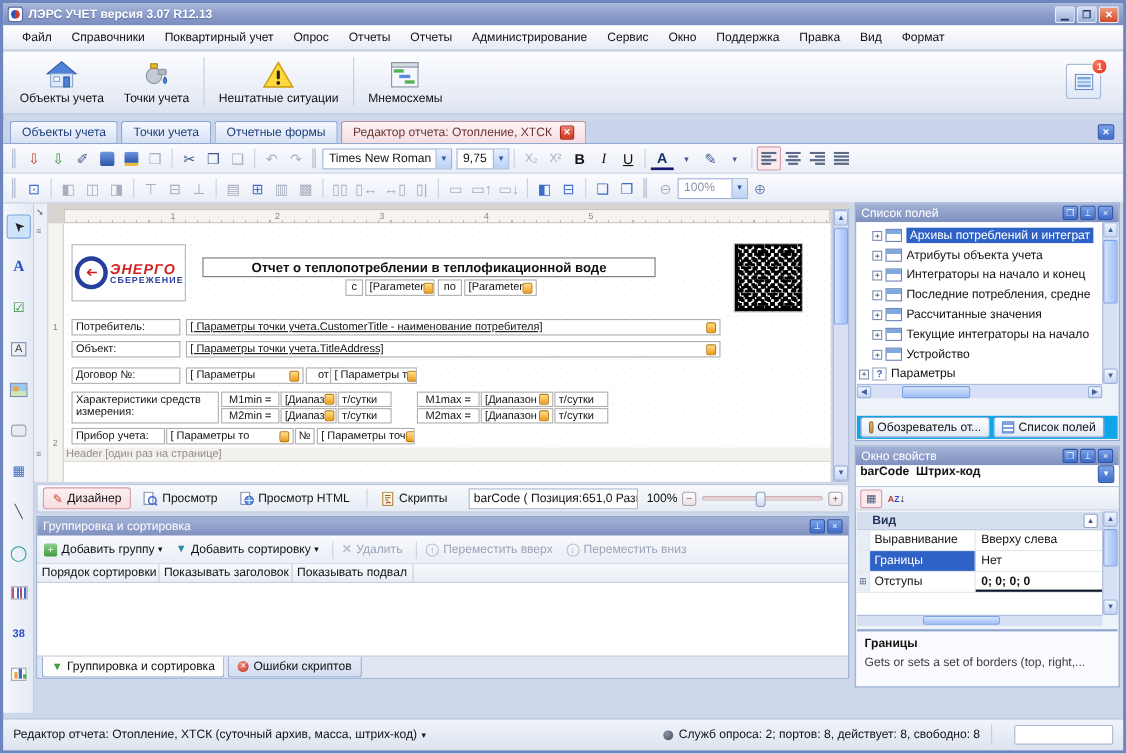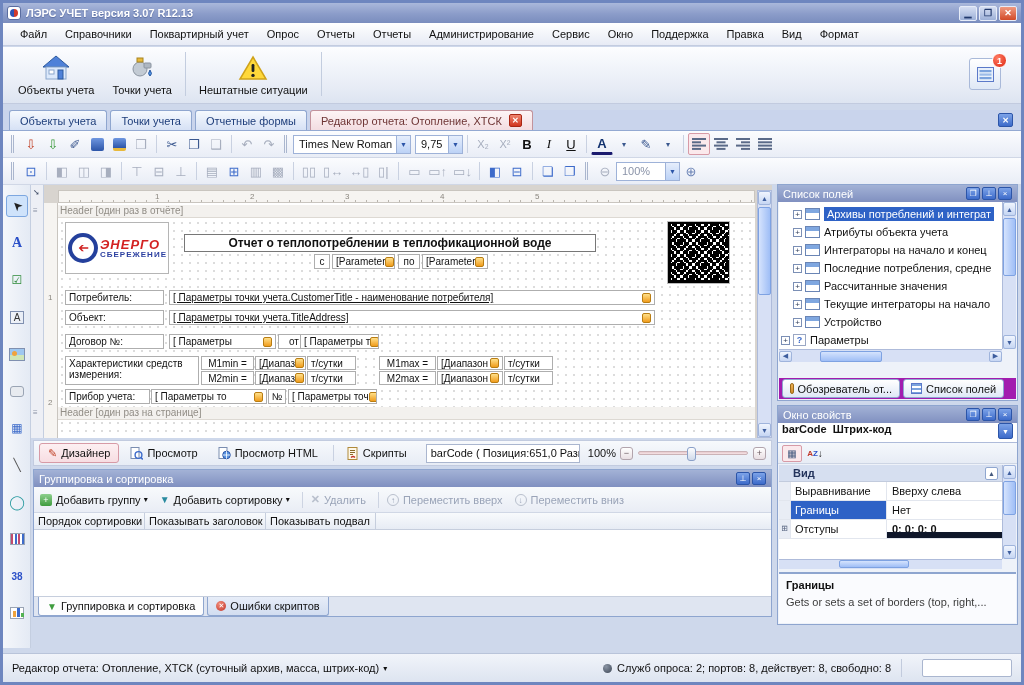--- a/index.html
+++ b/index.html
@@ -115,39 +115,39 @@
   
   .tree{position:absolute;left:1px;right:15px;top:17px;height:147px;background:#fff;overflow:hidden;padding-top:3px}
   .trow{height:18px;display:flex;align-items:center;white-space:nowrap}
   .expb{width:9px;height:9px;border:1px solid #7b8fb5;background:#fff;color:#33415e;font-size:8px;line-height:7px;text-align:center;margin-right:3px;flex:none}
   .tblico{width:15px;height:12px;border:1px solid #6a85b5;background:linear-gradient(#7fa7e0 0 4px,#fff 4px),repeating-linear-gradient(90deg,transparent 0 4px,#c4d2e8 4px 5px);margin-right:4px;flex:none}
   .qico{width:13px;height:12px;border:1px solid #9aa7c4;background:#fff;color:#3d6bca;font-size:9px;font-weight:bold;text-align:center;line-height:11px;margin-right:4px;flex:none}
   .tsel{background:#2e62c6;color:#fff;padding:1px 3px}
   .vscroll{position:absolute;top:17px;right:1px;width:14px;height:147px;background:#d7e0f5;border-left:1px solid #aebbda}
   .hscroll{position:absolute;left:1px;right:15px;height:13px;background:#d7e0f5;border-top:1px solid #aebbda;display:flex;align-items:center}
   .hthumb{height:11px;background:linear-gradient(#d5e3fd,#9fbef6);border:1px solid #7ea2e2;border-radius:2px}
-  .fltabs{position:absolute;left:1px;right:1px;bottom:1px;height:21px;background:#a21caf;display:flex;align-items:center;padding-left:3px}
+  .fltabs{position:absolute;left:1px;right:1px;bottom:1px;height:21px;background:#0ea5e9;display:flex;align-items:center;padding-left:3px}
   .fltab{display:flex;align-items:center;height:19px;padding:0 7px;border:1px solid #8fa6cf;border-radius:3px;background:linear-gradient(#ffffff,#dfe8f6);margin-right:3px;white-space:nowrap;overflow:hidden}
   .fltab .gi{margin-right:4px}
 
   
   .objrow{height:20px;background:#fff;border-bottom:1px solid #aebbda;display:flex;padding:0 4px;font-weight:bold}
   .ddbtn{margin-left:auto;width:15px;height:16px;border-radius:2px;background:linear-gradient(#7da3e8,#3d6bca);border:1px solid #2c55a8;color:#fff;font-size:7px;display:flex;align-items:center;justify-content:center}
   .ptb{height:21px;display:flex;align-items:center;padding:0 4px;background:linear-gradient(#f5f8fc,#e7ecf5);border-bottom:1px solid #cdd5e4}
   .pgb{width:20px;height:17px;display:flex;align-items:center;justify-content:center;border:1px solid transparent;border-radius:2px;font-size:10px;color:#44597e;margin-right:3px}
   .pgb.pressed{border-color:#d79aa6;background:#fbe9ec}
   .pgrid{position:absolute;left:1px;right:15px;top:59px;height:94px;background:#fff;overflow:hidden}
   .cat{height:17px;background:#d6dff0;display:flex;align-items:center;padding:0 4px 0 14px;font-weight:bold;color:#24345c;border-bottom:1px solid #c2cbdd}
   .catbtn{margin-left:auto;width:13px;height:13px;border:1px solid #8fa6cf;background:#fff;color:#44597e;font-size:7px;display:flex;align-items:center;justify-content:center;border-radius:2px}
   .pgrow{height:19px;display:flex;border-bottom:1px solid #e2e6ee}
   .pindent{width:12px;background:#e9edf5;border-right:1px solid #e2e6ee;color:#54617e;font-size:8px;text-align:center;line-height:18px}
   .plbl{width:96px;padding:3px 4px;border-right:1px solid #e2e6ee;white-space:nowrap;overflow:hidden}
   .plbl.sel{background:#2e62c6;color:#fff}
   .pval{flex:1;padding:3px 5px;white-space:nowrap;overflow:hidden}
-  .pval.bold{font-weight:bold;border-bottom:6px solid #0f172a}
+  .pval.bold{font-weight:bold;border-bottom:2px solid #0f172a}
   .pvscroll{position:absolute;top:59px;right:1px;width:14px;height:94px;background:#d7e0f5;border-left:1px solid #aebbda}
   .phscroll{position:absolute;left:1px;right:15px;top:153px;height:10px;background:#d7e0f5;border-top:1px solid #aebbda}
   .pdesc{position:absolute;left:1px;right:1px;top:166px;bottom:1px;background:#fafbfe;border-top:2px solid #8ea5cf;padding:5px 7px;overflow:hidden}
   .pdesc .dt{font-weight:bold;margin-bottom:5px}
   .pdesc .dd{color:#3c3c3c}
 
   
   .statusbar{left:3px;right:3px;bottom:3px;height:29px;background:linear-gradient(#f1f4fa,#dde4f0);border-top:1px solid #b9c4da;display:flex;align-items:center;padding:0 9px}
   .dot{width:9px;height:9px;border-radius:50%;background:radial-gradient(circle at 35% 30%,#8b95a5,#3c4654);margin-right:5px}
   .sbbox{width:90px;height:18px;background:#fff;border:1px solid #aab6cf;border-radius:2px;margin-left:10px}
@@ -208,20 +208,30 @@
     <div class="vsep"></div>
     <div class="bigbtn">
       <svg width="30" height="26" viewBox="0 0 30 26">
           <polygon points="15,2 28,24 2,24" fill="#ffd83a" stroke="#cfa21a" stroke-width="1.5"></polygon>
           <rect x="13.6" y="9" width="2.8" height="8" rx="1.2" fill="#222"></rect>
           <circle cx="15" cy="20.4" r="1.7" fill="#222"></circle>
         </svg>
       <span class="lbl">Нештатные ситуации</span>
     </div>
     <div class="vsep"></div>
+    <div class="bigbtn">
+      <svg width="28" height="26" viewBox="0 0 28 26">
+          <rect x="2" y="2" width="24" height="22" fill="#f4f7fb" stroke="#8b94a0"></rect>
+          <rect x="2" y="2" width="24" height="4" fill="#d4dbe4" stroke="#8b94a0"></rect>
+          <rect x="4" y="8" width="9" height="3" fill="#53b153"></rect>
+          <rect x="9" y="13" width="10" height="3" fill="#5a8ade"></rect>
+          <rect x="14" y="18" width="9" height="3" fill="#53b153"></rect>
+        </svg>
+      <span class="lbl">Мнемосхемы</span>
+    </div>
     <div class="notifbtn">
       <svg width="17" height="15" viewBox="0 0 17 15">
           <rect x="0.5" y="0.5" width="16" height="14" fill="#e8f0fb" stroke="#5b79c9"></rect>
           <rect x="2.5" y="3" width="12" height="2.2" fill="#7ba3dd"></rect>
           <rect x="2.5" y="6.5" width="12" height="2.2" fill="#9cbce8"></rect>
           <rect x="2.5" y="10" width="12" height="2.2" fill="#7ba3dd"></rect>
         </svg>
       <span class="badge">1</span>
     </div>
   </div>
@@ -410,21 +420,20 @@
     </div>
     <div class="hruler">
       <span class="rulnum" style="left:96px">1</span>
       <span class="rulnum" style="left:191px">2</span>
       <span class="rulnum" style="left:286px">3</span>
       <span class="rulnum" style="left:381px">4</span>
       <span class="rulnum" style="left:476px">5</span>
     </div>
 
     <div class="canvas">
-      <div class="band" style="top:2px"><span>Header [один раз в отчёте]</span></div>
 
       <div class="logo p" style="left:7px;top:19px;width:104px;height:52px">
         <span class="logoring">
             <span style="transform:rotate(180deg)">➔</span>
           </span>
         <span class="logotxt">
           <div class="l1">ЭНЕРГО</div>
           <div class="l2">СБЕРЕЖЕНИЕ</div>
         </span>
       </div>

